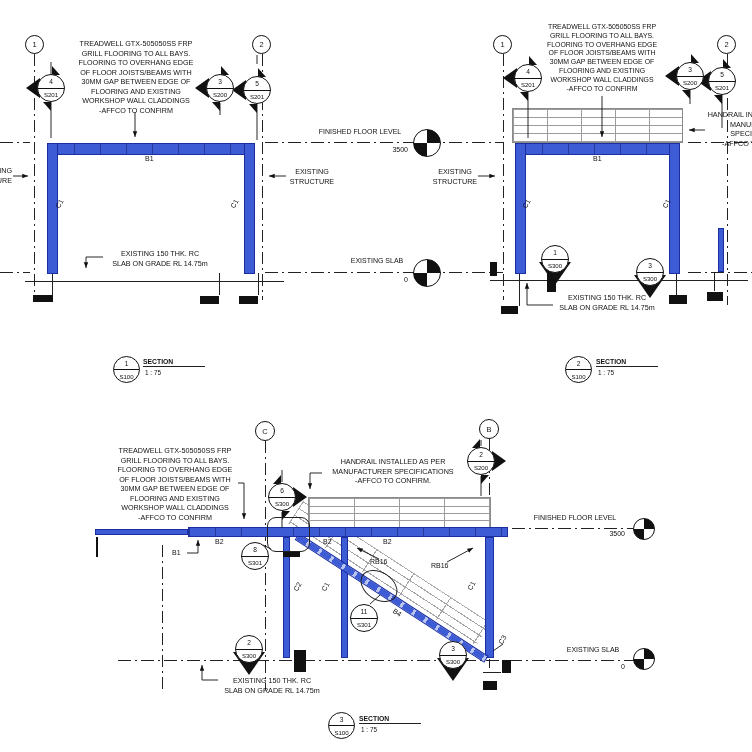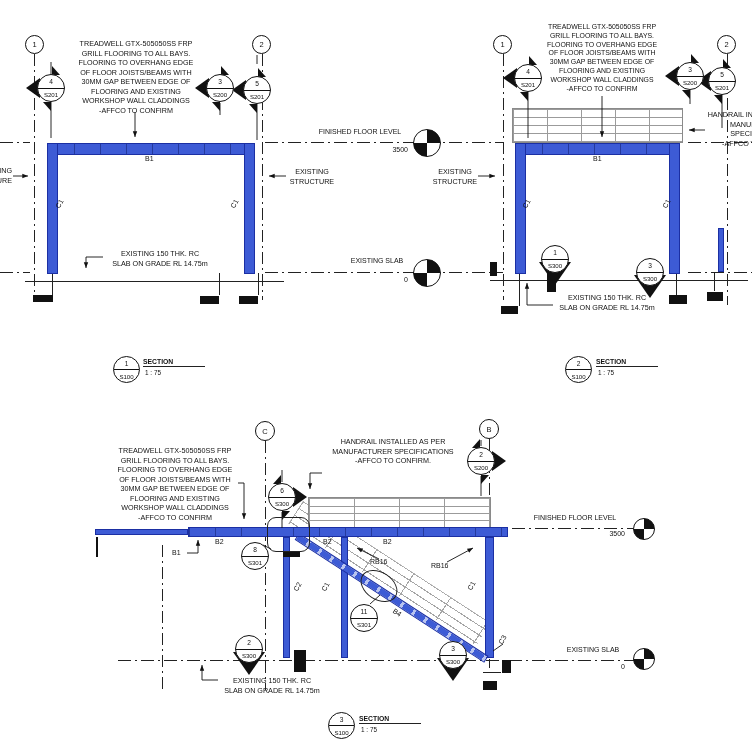--- a/index.html
+++ b/index.html
@@ -273,21 +273,21 @@
 WORKSHOP WALL CLADDINGS
 -AFFCO TO CONFIRM</div>
 <div class="nt" style="left:99px;top:446px;width:152px">TREADWELL GTX-505050SS FRP
 GRILL FLOORING TO ALL BAYS.
 FLOORING TO OVERHANG EDGE
 OF FLOOR JOISTS/BEAMS WITH
 30MM GAP BETWEEN EDGE OF
 FLOORING AND EXISTING
 WORKSHOP WALL CLADDINGS
 -AFFCO TO CONFIRM</div>
-<div class="nt" style="left:320px;top:437px;width:146px">HANDRAIL INSTALLED AS PER
+<div class="nt" style="left:320px;top:457px;width:146px">HANDRAIL INSTALLED AS PER
 MANUFACTURER SPECIFICATIONS
 -AFFCO TO CONFIRM.</div>
 <div class="nt" style="left:700px;top:110px;width:120px">HANDRAIL INSTALLED AS PER
 MANUFACTURER SPECIFICATIONS
 -AFFCO TO CONFIRM.</div>
 <div class="nt" style="left:282px;top:167px;width:60px">EXISTING
 STRUCTURE</div>
 <div class="nt" style="left:425px;top:167px;width:60px">EXISTING
 STRUCTURE</div>
 <div class="nt" style="left:-78px;top:166px;width:90px;text-align:right">EXISTING

